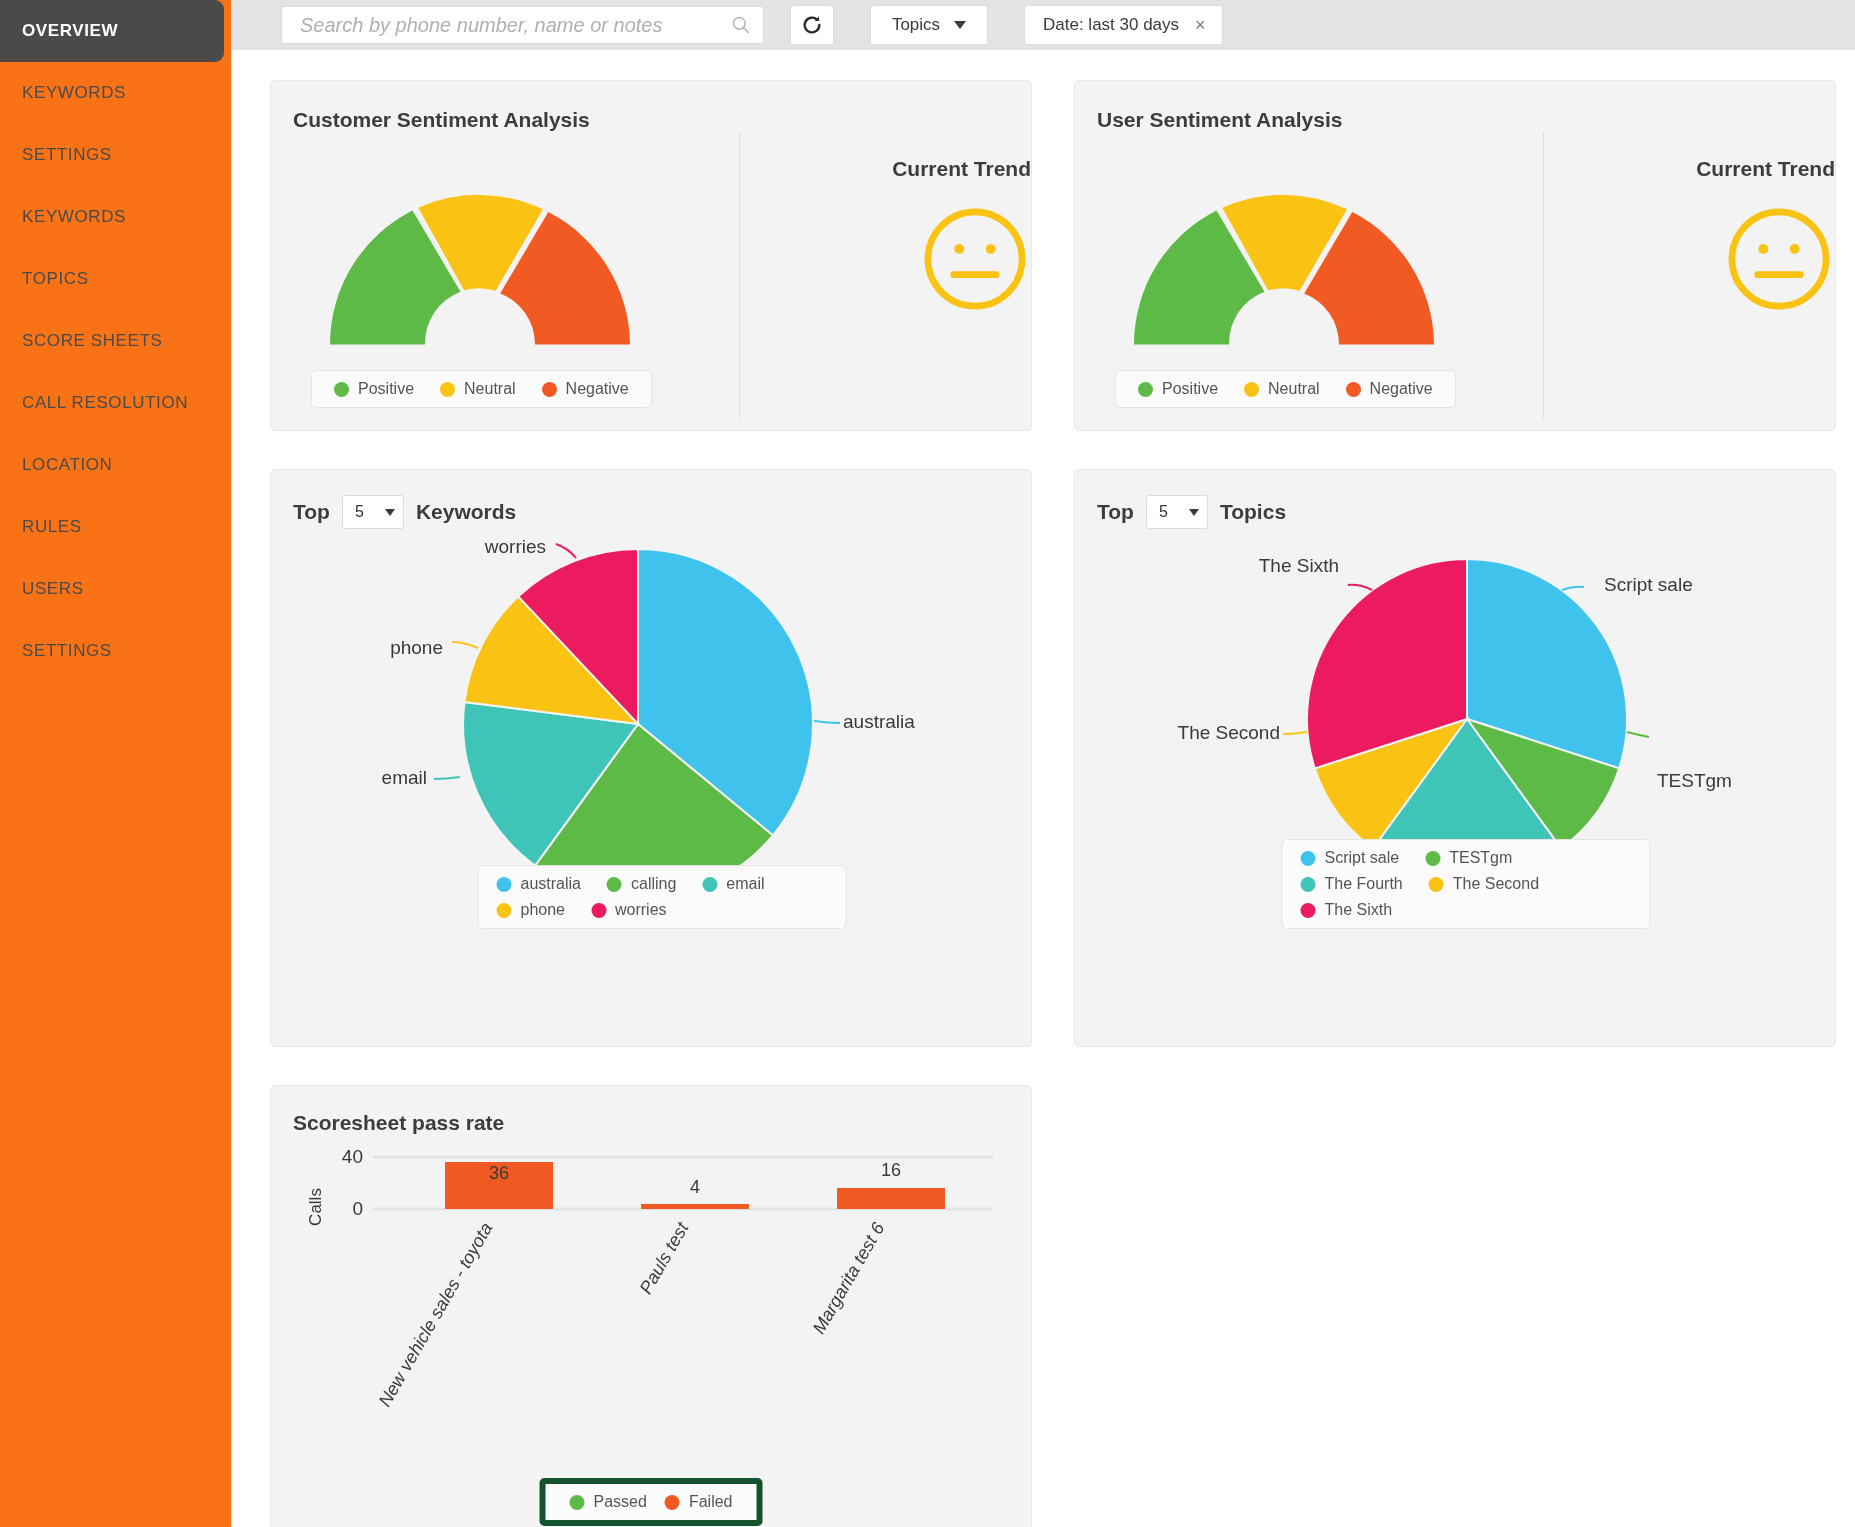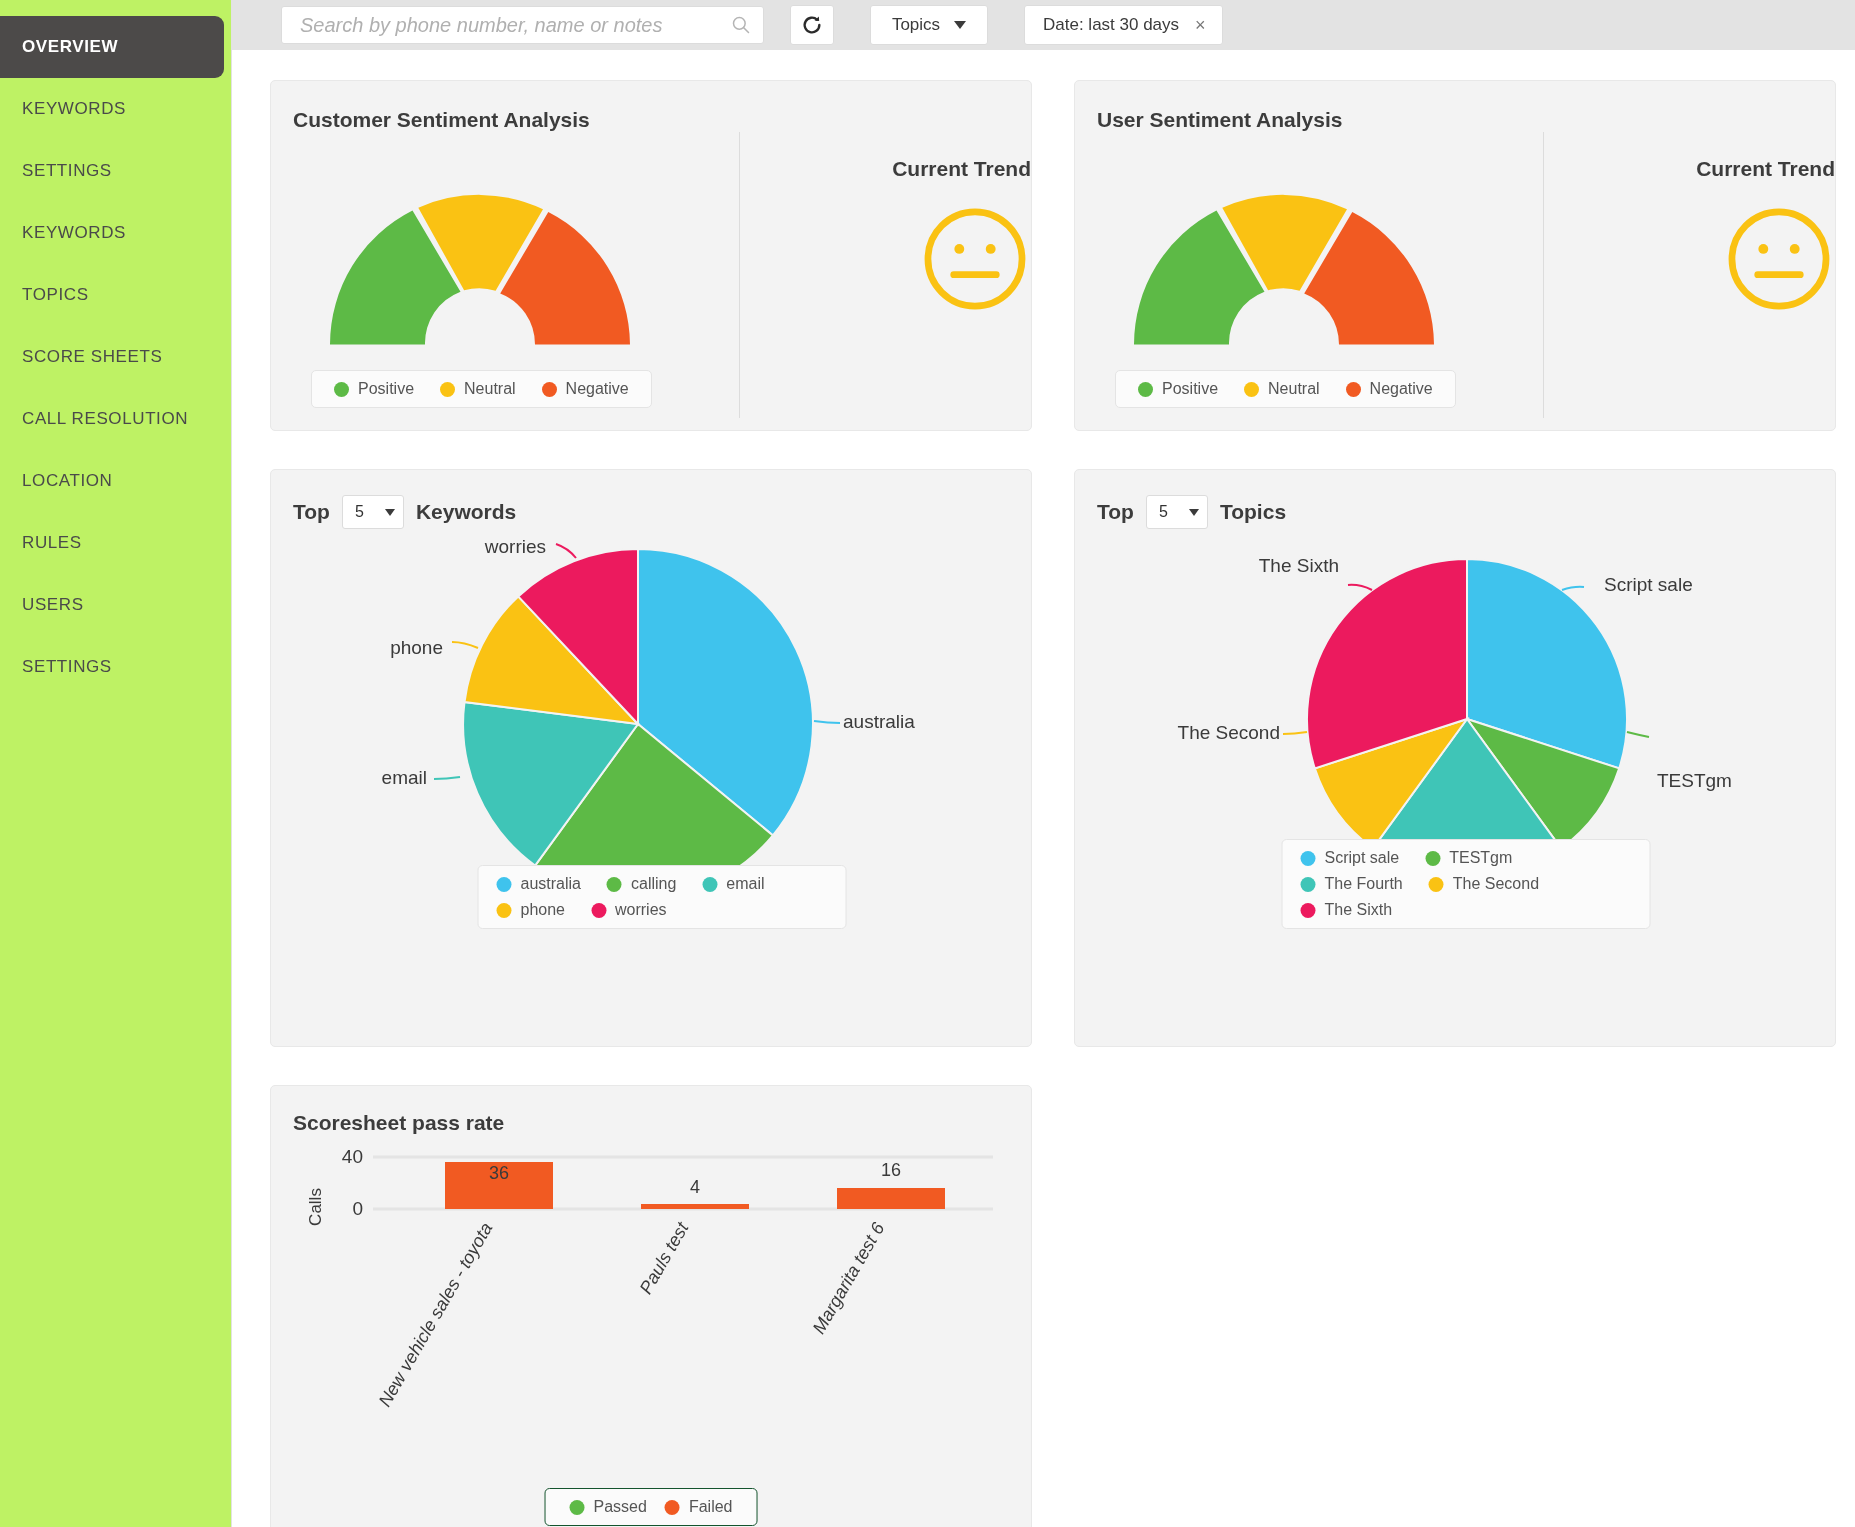--- a/index.html
+++ b/index.html
@@ -7,23 +7,23 @@
     width: 1855px; height: 1527px;
     font-family: "Liberation Sans", sans-serif;
     background: #ffffff;
     overflow: hidden;
   }
   .app { display: flex; width: 1855px; height: 1527px; }
 
   
   .sidebar {
     width: 232px; min-width: 232px; height: 100%;
-    background: #bef264;
+    background: #f97316;
     border-right: 1px solid #e2e2e2;
-    padding-top: 16px;
+    padding-top: 0px;
   }
   .nav-item {
     height: 62px;
     display: flex; align-items: center;
     padding-left: 22px;
     font-size: 17px; letter-spacing: 0.6px;
     color: #4a4a4a;
     cursor: pointer;
     font-weight: 400;
   }
@@ -142,21 +142,21 @@
     padding: 9px 18px;
     display: flex; flex-wrap: wrap; gap: 8px 26px; max-width: 660px;
   }
   .pie-legend.wide { max-width: 640px; }
   svg text { font-family: "Liberation Sans", sans-serif; }
 
   
   .bar-card { width: 762px; height: 460px; padding: 25px 0 0 22px; position: relative; }
   .bar-legend {
     position: absolute; left: 50%; transform: translateX(-50%); bottom: 18px;
-    background: #fbfbfb; border: 1px solid #14532d; border-radius: 5px;
+    background: #fbfbfb; border: 6px solid #14532d; border-radius: 5px;
     padding: 9px 24px; display: flex; gap: 18px;
   }
   .spacer-col { width: 762px; }
 </style>
 </head>
 <body>
 
 <div class="app">
 
   <nav class="sidebar">

